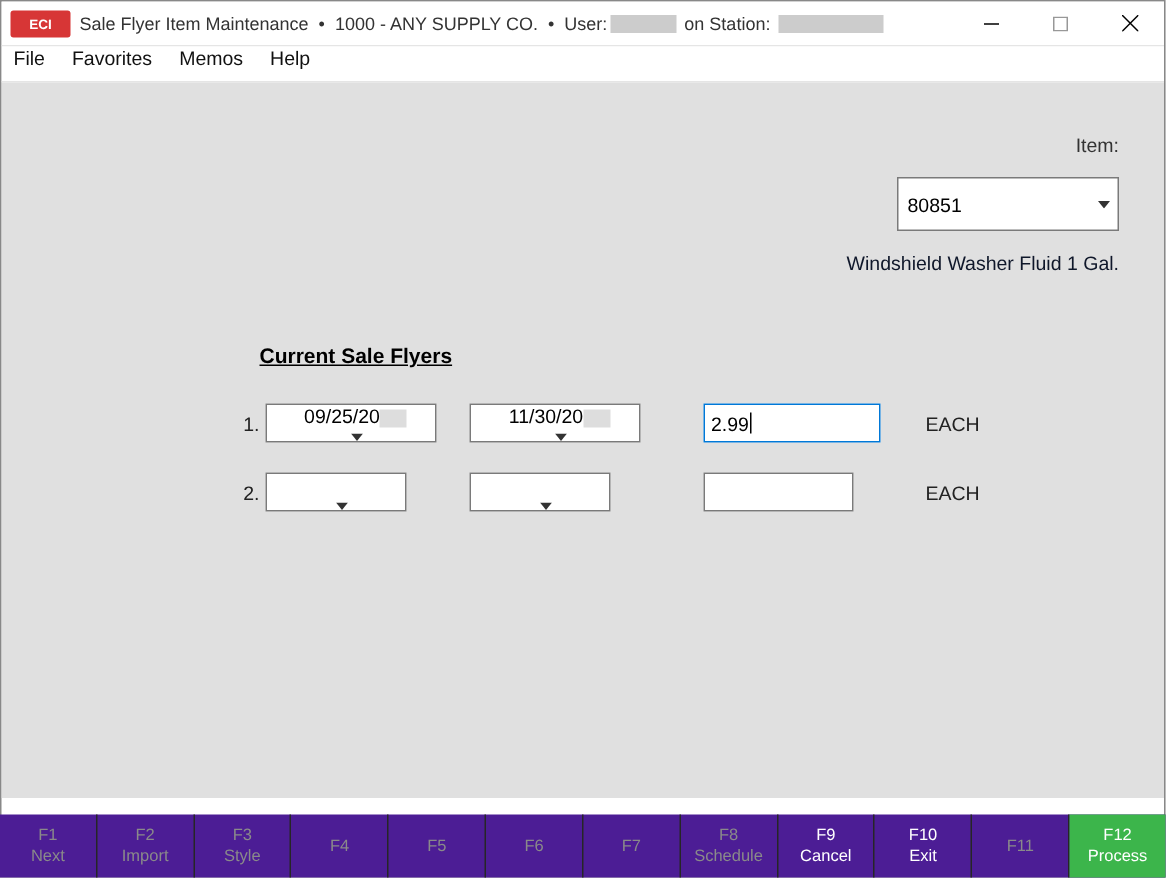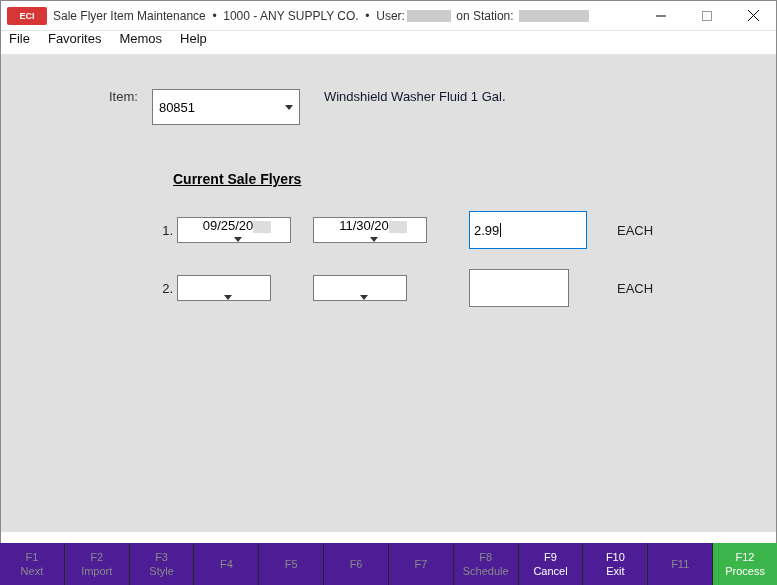--- a/index.html
+++ b/index.html
@@ -66,21 +66,21 @@
     color: #111;
   }
   .menubar span { cursor: default; }
   
   .content {
     background: #e0e0e0;
     height: calc(100% - 30px - 24px - 52px);
     padding: 34px 30px 0 30px;
     position: relative;
   }
-  .row { display: flex; align-items: flex-start; }
+  .row { display: flex; align-items: flex-end; flex-direction: column; }
   .row-item { gap: 14px; margin-left: 78px; margin-bottom: 46px; }
   .lbl { color: #333; font-size: 13px; }
   .combo {
     height: 36px;
     background: #fff;
     border: 1px solid #7a7a7a;
     display: inline-flex;
     align-items: center;
     justify-content: space-between;
     padding-left: 6px;
@@ -121,21 +121,21 @@
   }
   .rownum { width: 16px; text-align: right; color: #222; font-size: 13px; margin-right: 4px; }
   .date-combo { width: 114px; height: 26px; flex-direction: column; }
   .date-combo .val { white-space: nowrap; }
   .date-combo .redact {
     display: inline-block; width: 18px; height: 12px; background: #ddd; vertical-align: middle;
   }
   .gap1 { width: 22px; }
   .gap2 { width: 42px; }
   .price-input {
-    width: 118px; height: 38px;
+    width: 118px; height: 26px;
     border: 1px solid #7a7a7a;
     background: #fff;
     display: flex; align-items: center; padding-left: 4px;
     font-size: 13px;
   }
   .price-input.focused { border: 1px solid #0078d7; }
   .caret {
     display: inline-block;
     width: 1px; height: 14px;
     background: #000; margin-left: 1px;

